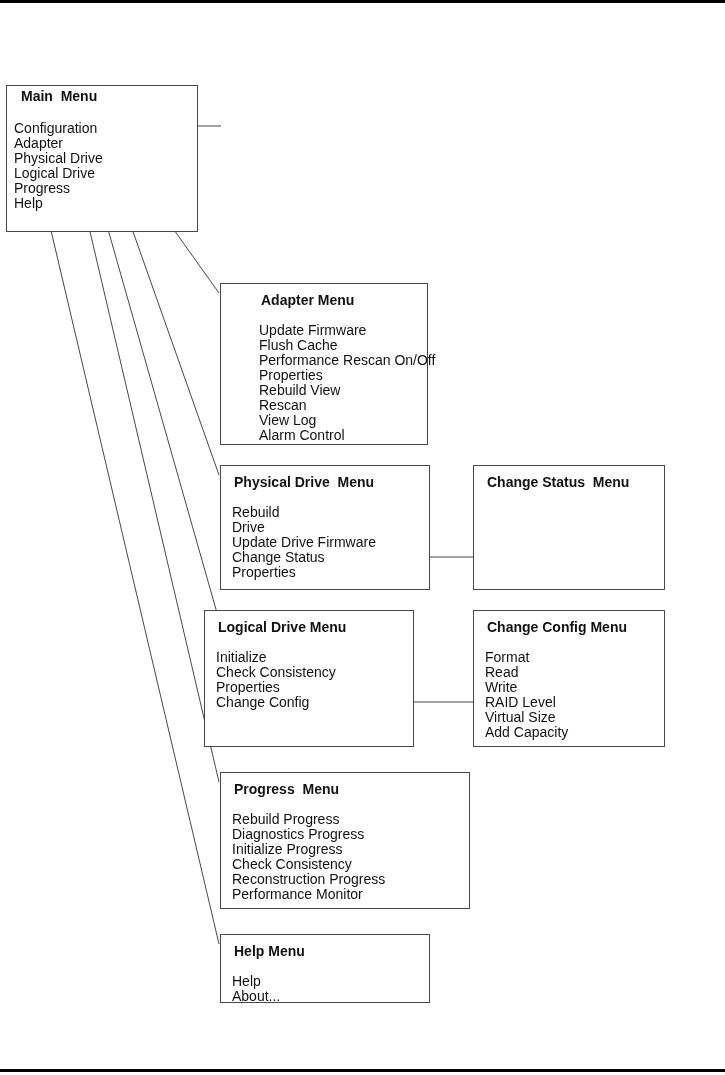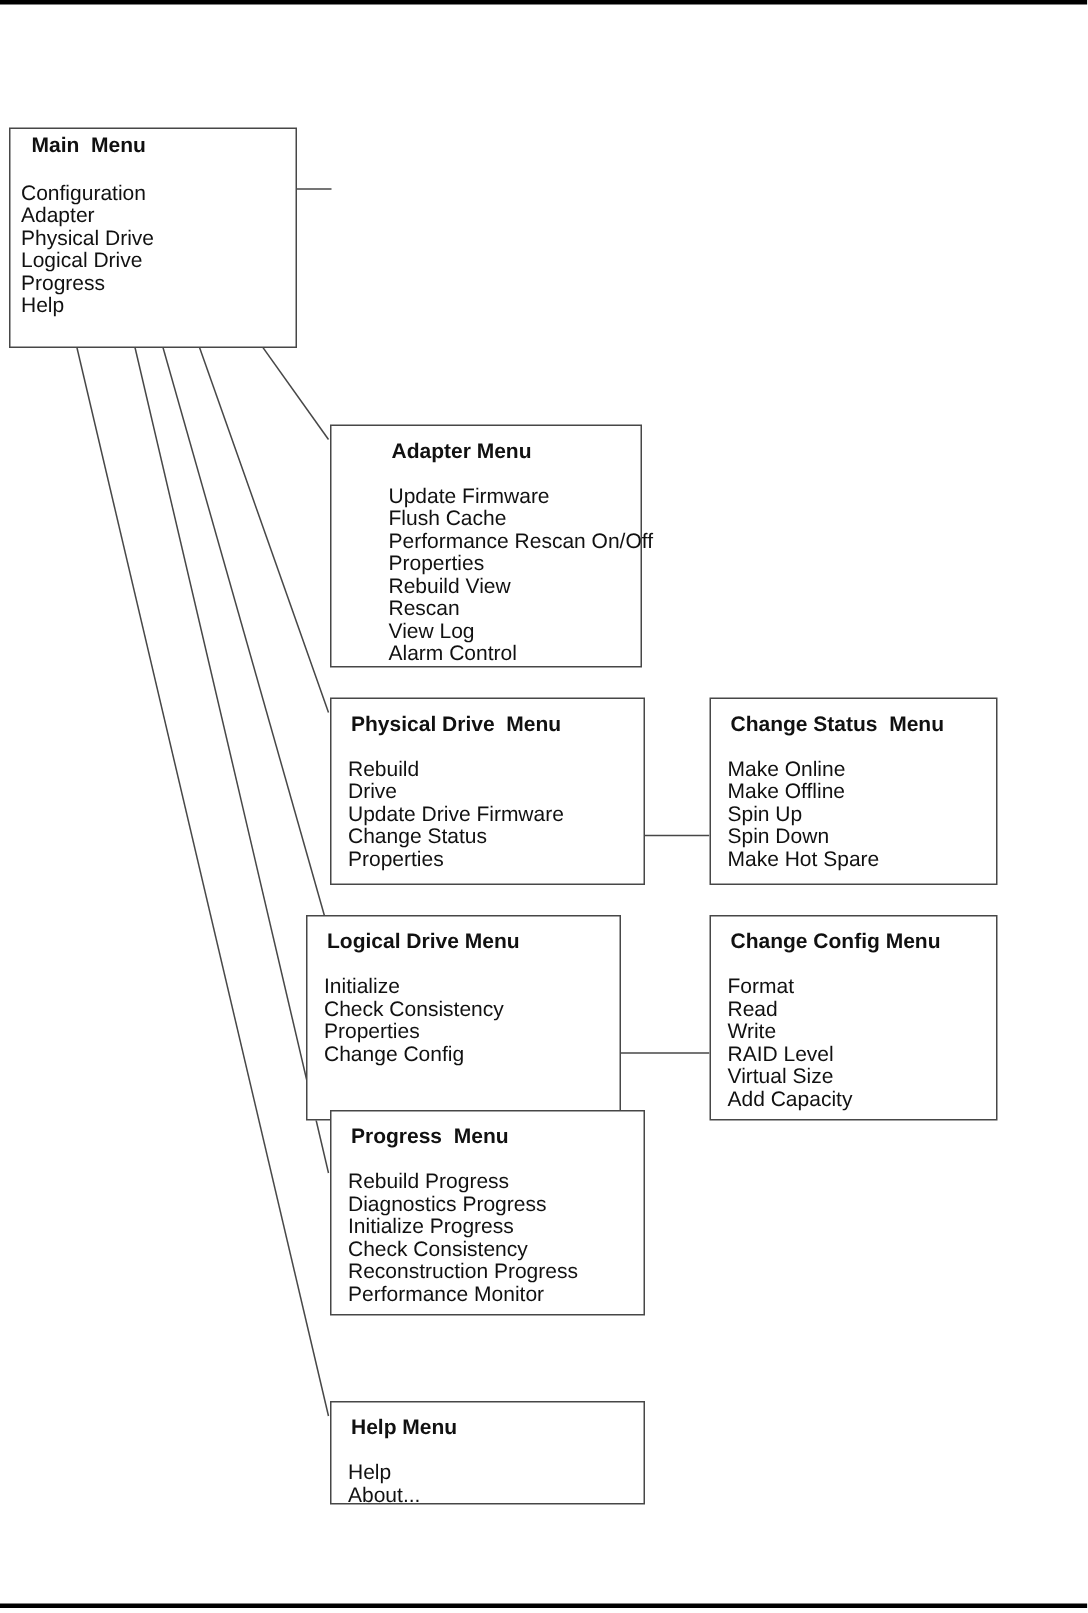--- a/index.html
+++ b/index.html
@@ -109,27 +109,20 @@
       <div class="menu-item">Rebuild</div>
       <div class="menu-item">Drive</div>
       <div class="menu-item">Update Drive Firmware</div>
       <div class="menu-item">Change Status</div>
       <div class="menu-item">Properties</div>
     </div>
   </div>
 
   <div class="menu-box sub" style="left:473px; top:465px; width:192px; height:125px;">
     <div class="menu-title">Change Status  Menu</div>
-    <div class="menu-items">
-      <div class="menu-item">Make Online</div>
-      <div class="menu-item">Make Offline</div>
-      <div class="menu-item">Spin Up</div>
-      <div class="menu-item">Spin Down</div>
-      <div class="menu-item">Make Hot Spare</div>
-    </div>
   </div>
 
   <div class="menu-box sub" style="left:204px; top:610px; width:210px; height:137px;">
     <div class="menu-title">Logical Drive Menu</div>
     <div class="menu-items">
       <div class="menu-item">Initialize</div>
       <div class="menu-item">Check Consistency</div>
       <div class="menu-item">Properties</div>
       <div class="menu-item">Change Config</div>
     </div>
@@ -140,21 +133,21 @@
     <div class="menu-items">
       <div class="menu-item">Format</div>
       <div class="menu-item">Read</div>
       <div class="menu-item">Write</div>
       <div class="menu-item">RAID Level</div>
       <div class="menu-item">Virtual Size</div>
       <div class="menu-item">Add Capacity</div>
     </div>
   </div>
 
-  <div class="menu-box sub" style="left:220px; top:740px; width:210px; height:137px;">
+  <div class="menu-box sub" style="left:220px; top:772px; width:250px; height:137px;">
     <div class="menu-title">Progress  Menu</div>
     <div class="menu-items">
       <div class="menu-item">Rebuild Progress</div>
       <div class="menu-item">Diagnostics Progress</div>
       <div class="menu-item">Initialize Progress</div>
       <div class="menu-item">Check Consistency</div>
       <div class="menu-item">Reconstruction Progress</div>
       <div class="menu-item">Performance Monitor</div>
     </div>
   </div>

